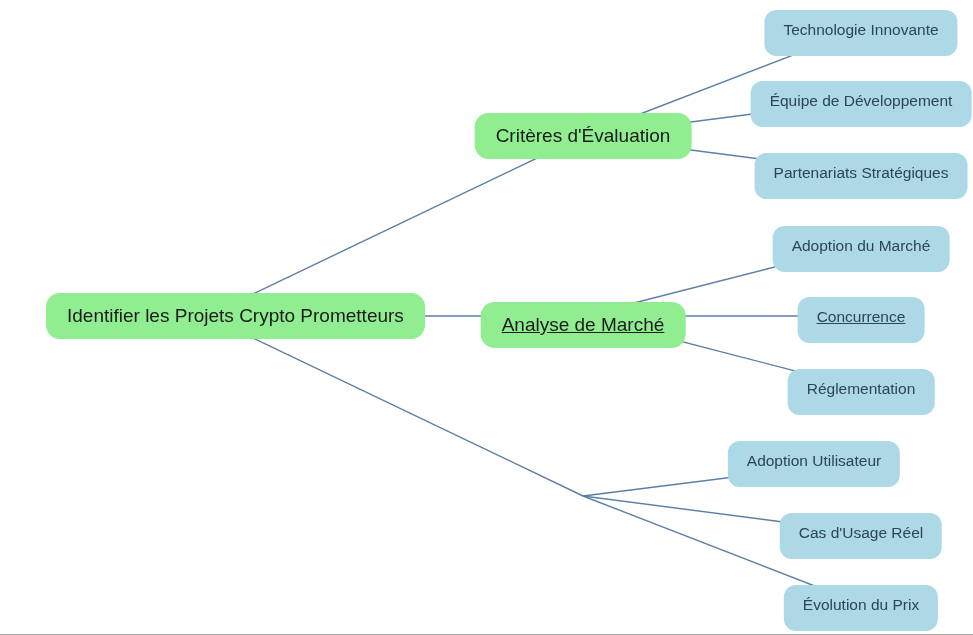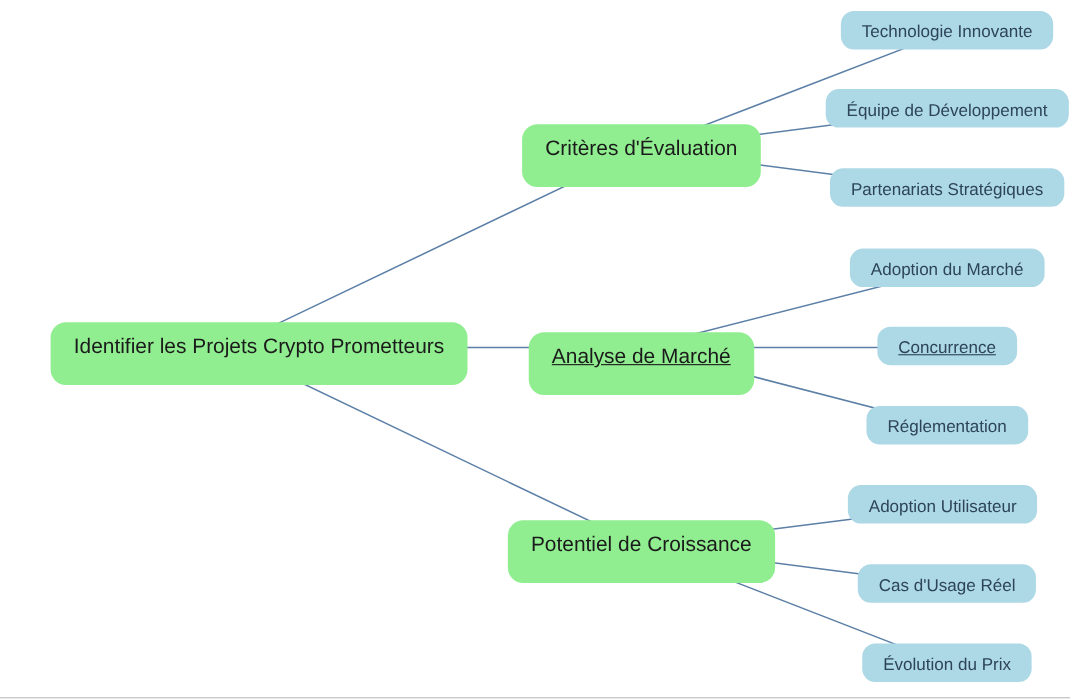--- a/index.html
+++ b/index.html
@@ -28,32 +28,32 @@
   .node {
     position: absolute;
     z-index: 1;
     white-space: nowrap;
     text-align: center;
   }
   .node-root, .node-branch {
     background: var(--branch-fill, #90ee90);
     color: var(--branch-text, #1b1b1b);
     font-size: 19px;
-    height: 57px;
+    height: 46px;
     line-height: 46px;
     border-radius: 14px;
     padding: 0 21px;
     text-align: center;
   }
   .node-branch, .node-leaf { transform: translateX(-50%); }
   .node-leaf {
     background: var(--leaf-fill, #add8e6);
     color: var(--leaf-text, #2d4556);
     font-size: 15.5px;
-    height: 35px;
+    height: 46px;
     line-height: 39px;
     border-radius: 12px;
     padding: 0 19px;
   }
 </style>
 </head>
 <body>
 
 <div class="canvas">
 
@@ -71,33 +71,32 @@
     <line x1="583" y1="496" x2="861" y2="532"></line>
     <line x1="583" y1="496" x2="861" y2="604"></line>
   </svg>
 
   <div class="node node-root" style="left:5px; top:293px;margin-left:41px;">Identifier les Projets Crypto Prometteurs</div>
 
   <div class="node node-branch" style="left:583px; top:113px;">Critères d'Évaluation</div>
 
   <div class="node node-branch" style="left:583px; top:302px;text-decoration:underline;">Analyse de Marché</div>
 
-  <div class="node node-branch" style="left:583px; top:473px;">Potentiel de Croissance</div>
 
   <div class="node node-leaf" style="left:861px; top:10px;">Technologie Innovante</div>
 
   <div class="node node-leaf" style="left:861px; top:81px;">Équipe de Développement</div>
 
   <div class="node node-leaf" style="left:861px; top:153px;">Partenariats Stratégiques</div>
 
   <div class="node node-leaf" style="left:861px; top:226px;">Adoption du Marché</div>
 
   <div class="node node-leaf" style="left:861px; top:297px;text-decoration:underline;">Concurrence</div>
 
   <div class="node node-leaf" style="left:861px; top:369px;">Réglementation</div>
 
-  <div class="node node-leaf" style="left:857px; top:441px;">Adoption Utilisateur</div>
+  <div class="node node-leaf" style="left:814px; top:441px;">Adoption Utilisateur</div>
 
   <div class="node node-leaf" style="left:861px; top:513px;">Cas d'Usage Réel</div>
 
   <div class="node node-leaf" style="left:861px; top:585px;text-align:right;">Évolution du Prix</div>
 
 </div>
 
 </body></html>

